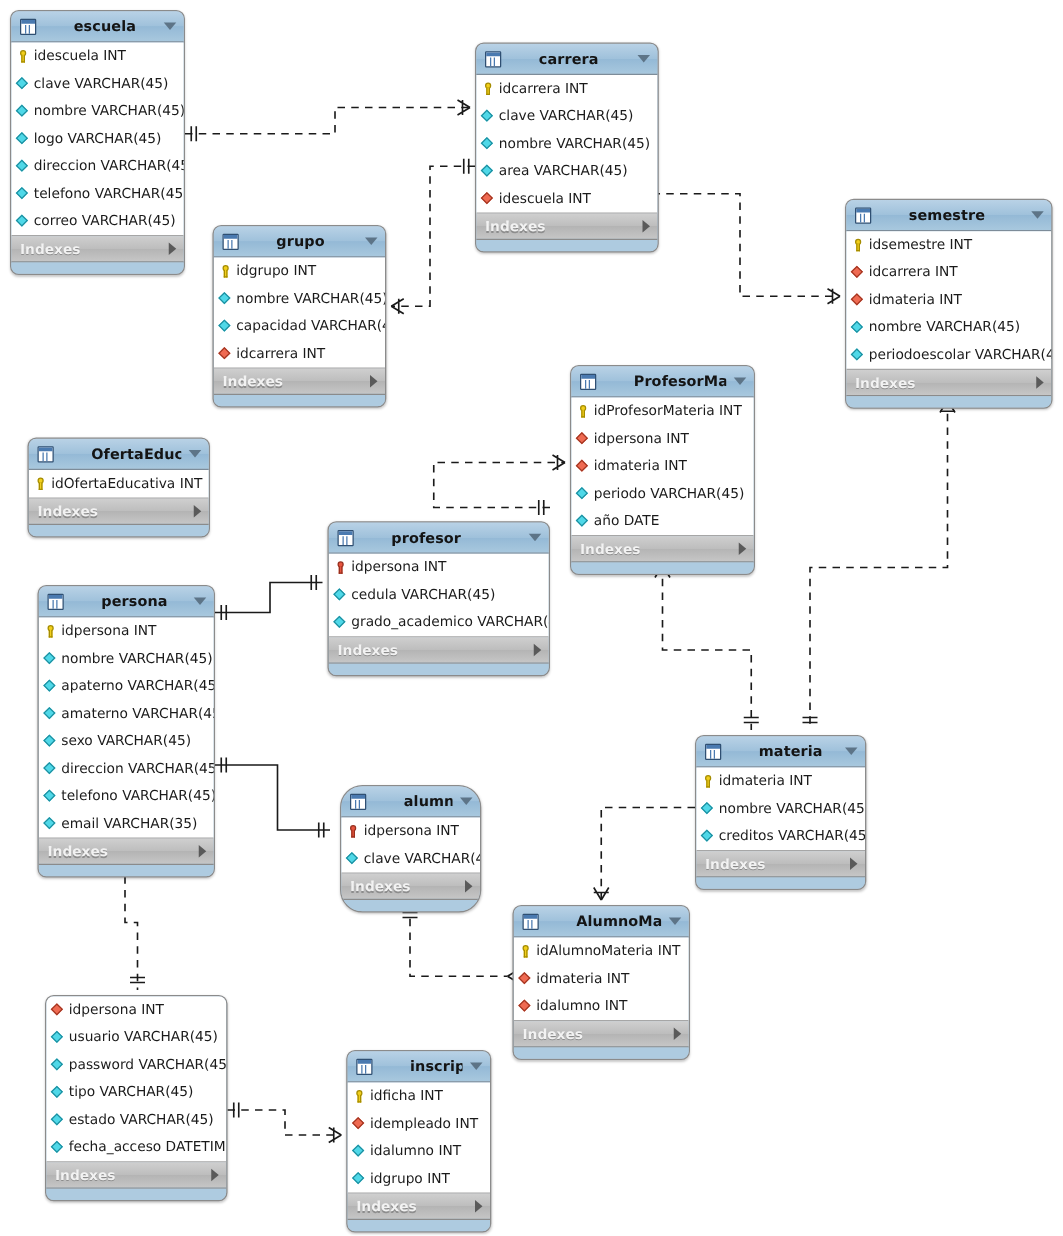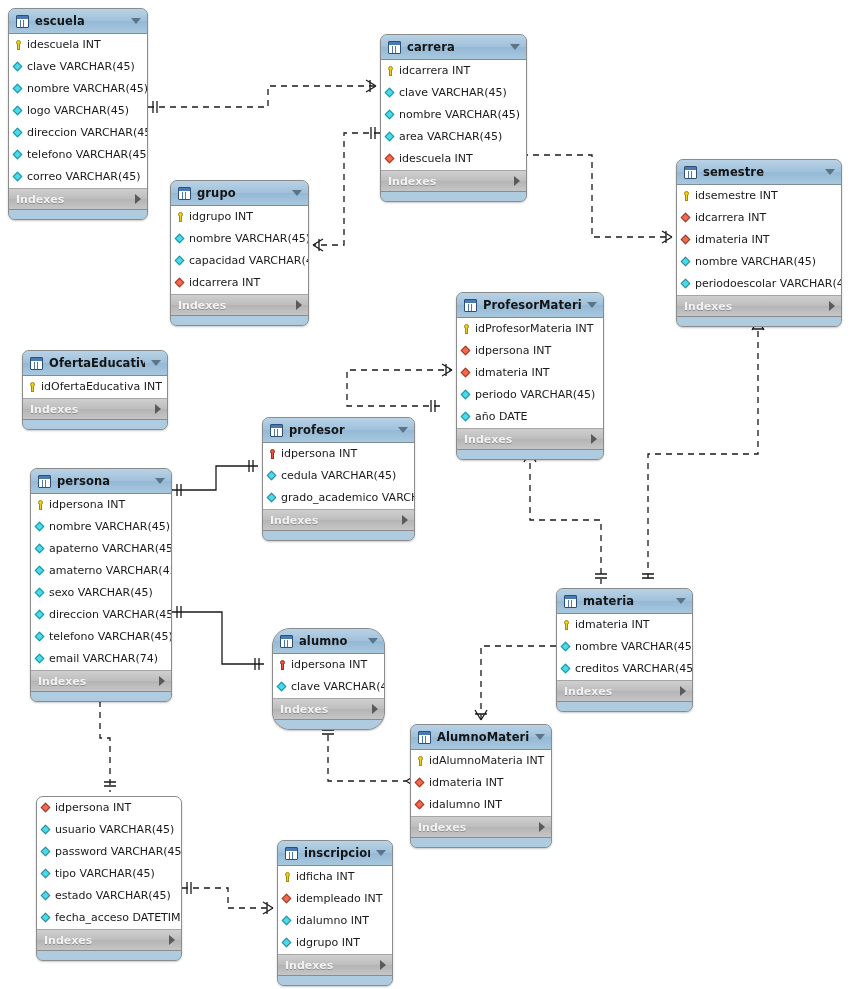--- a/index.html
+++ b/index.html
@@ -71,20 +71,21 @@
     box-shadow: 3px 0 0 0 #4a7ab0;
   }
   .tbl-title {
     font-size: 11.5px;
     font-weight: bold;
     color: #141414;
     letter-spacing: 0.1px;
     white-space: nowrap;
     flex: 1 1 auto;
     overflow: hidden;
+    margin-left: 24px;
   }
   .tbl-caret {
     flex: 0 0 auto;
     margin-left: 6px;
     width: 0; height: 0;
     border-left: 5px solid transparent;
     border-right: 5px solid transparent;
     border-top: 6px solid #5d7487;
   }
   .tbl-cols {
@@ -476,21 +477,21 @@
             <span class="glyph g-pk"></span>
             <span class="col-name">idOfertaEducativa INT</span>
           </div>
         </div>
         <div class="tbl-indexes">
           <span class="idx-label">Indexes</span>
           <span class="idx-caret"></span>
         </div>
         <div class="tbl-footer"></div>
       </div>
-      <div class="table-box" style="left: 262px; top: 417px; width: 153px;">
+      <div class="table-box" style="left: 262px; top: 417px; width: 178px;">
         <div class="tbl-header">
           <span class="tbl-icon"></span>
           <span class="tbl-title">profesor</span>
           <span class="tbl-caret"></span>
         </div>
         <div class="tbl-cols">
           <div class="col-row">
             <span class="glyph g-pkfk"></span>
             <span class="col-name">idpersona INT</span>
           </div>
@@ -539,21 +540,21 @@
           <div class="col-row">
             <span class="glyph g-col"></span>
             <span class="col-name">direccion VARCHAR(45)</span>
           </div>
           <div class="col-row">
             <span class="glyph g-col"></span>
             <span class="col-name">telefono VARCHAR(45)</span>
           </div>
           <div class="col-row">
             <span class="glyph g-col"></span>
-            <span class="col-name">email VARCHAR(74)</span>
+            <span class="col-name">email VARCHAR(35)</span>
           </div>
         </div>
         <div class="tbl-indexes">
           <span class="idx-label">Indexes</span>
           <span class="idx-caret"></span>
         </div>
         <div class="tbl-footer"></div>
       </div>
       <div class="table-box" style="left: 556px; top: 588px; width: 137px;">
         <div class="tbl-header">

